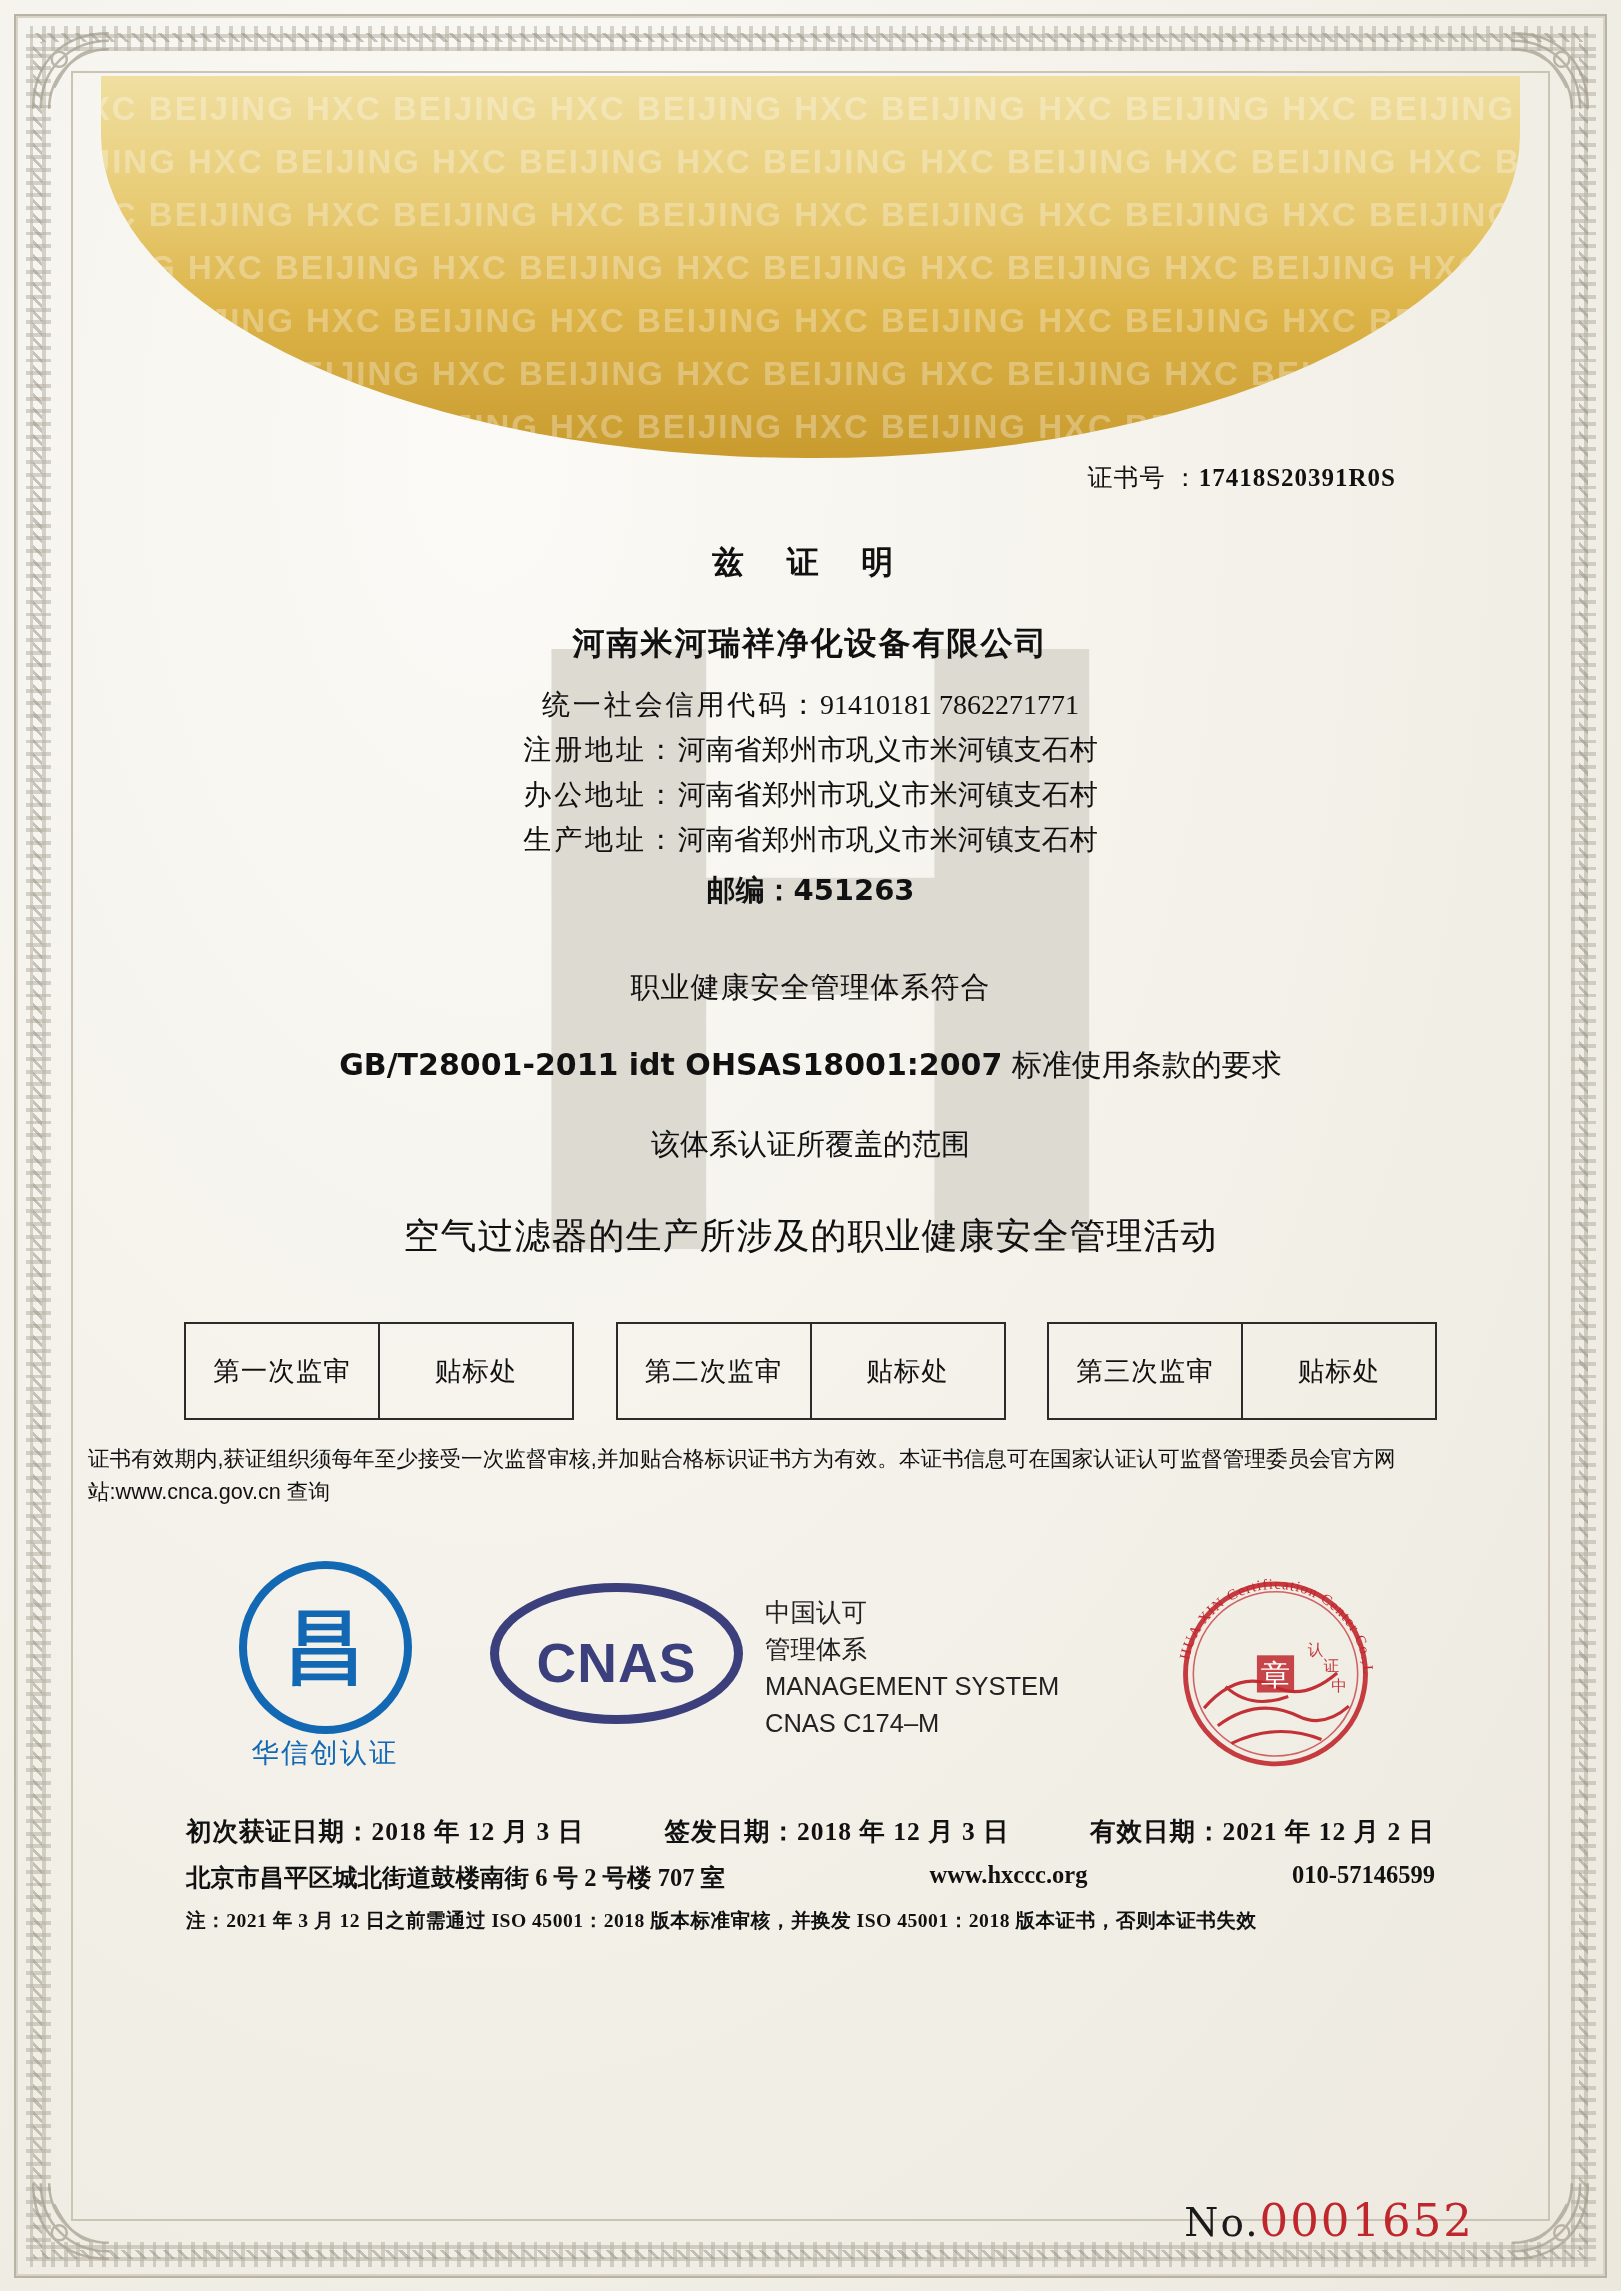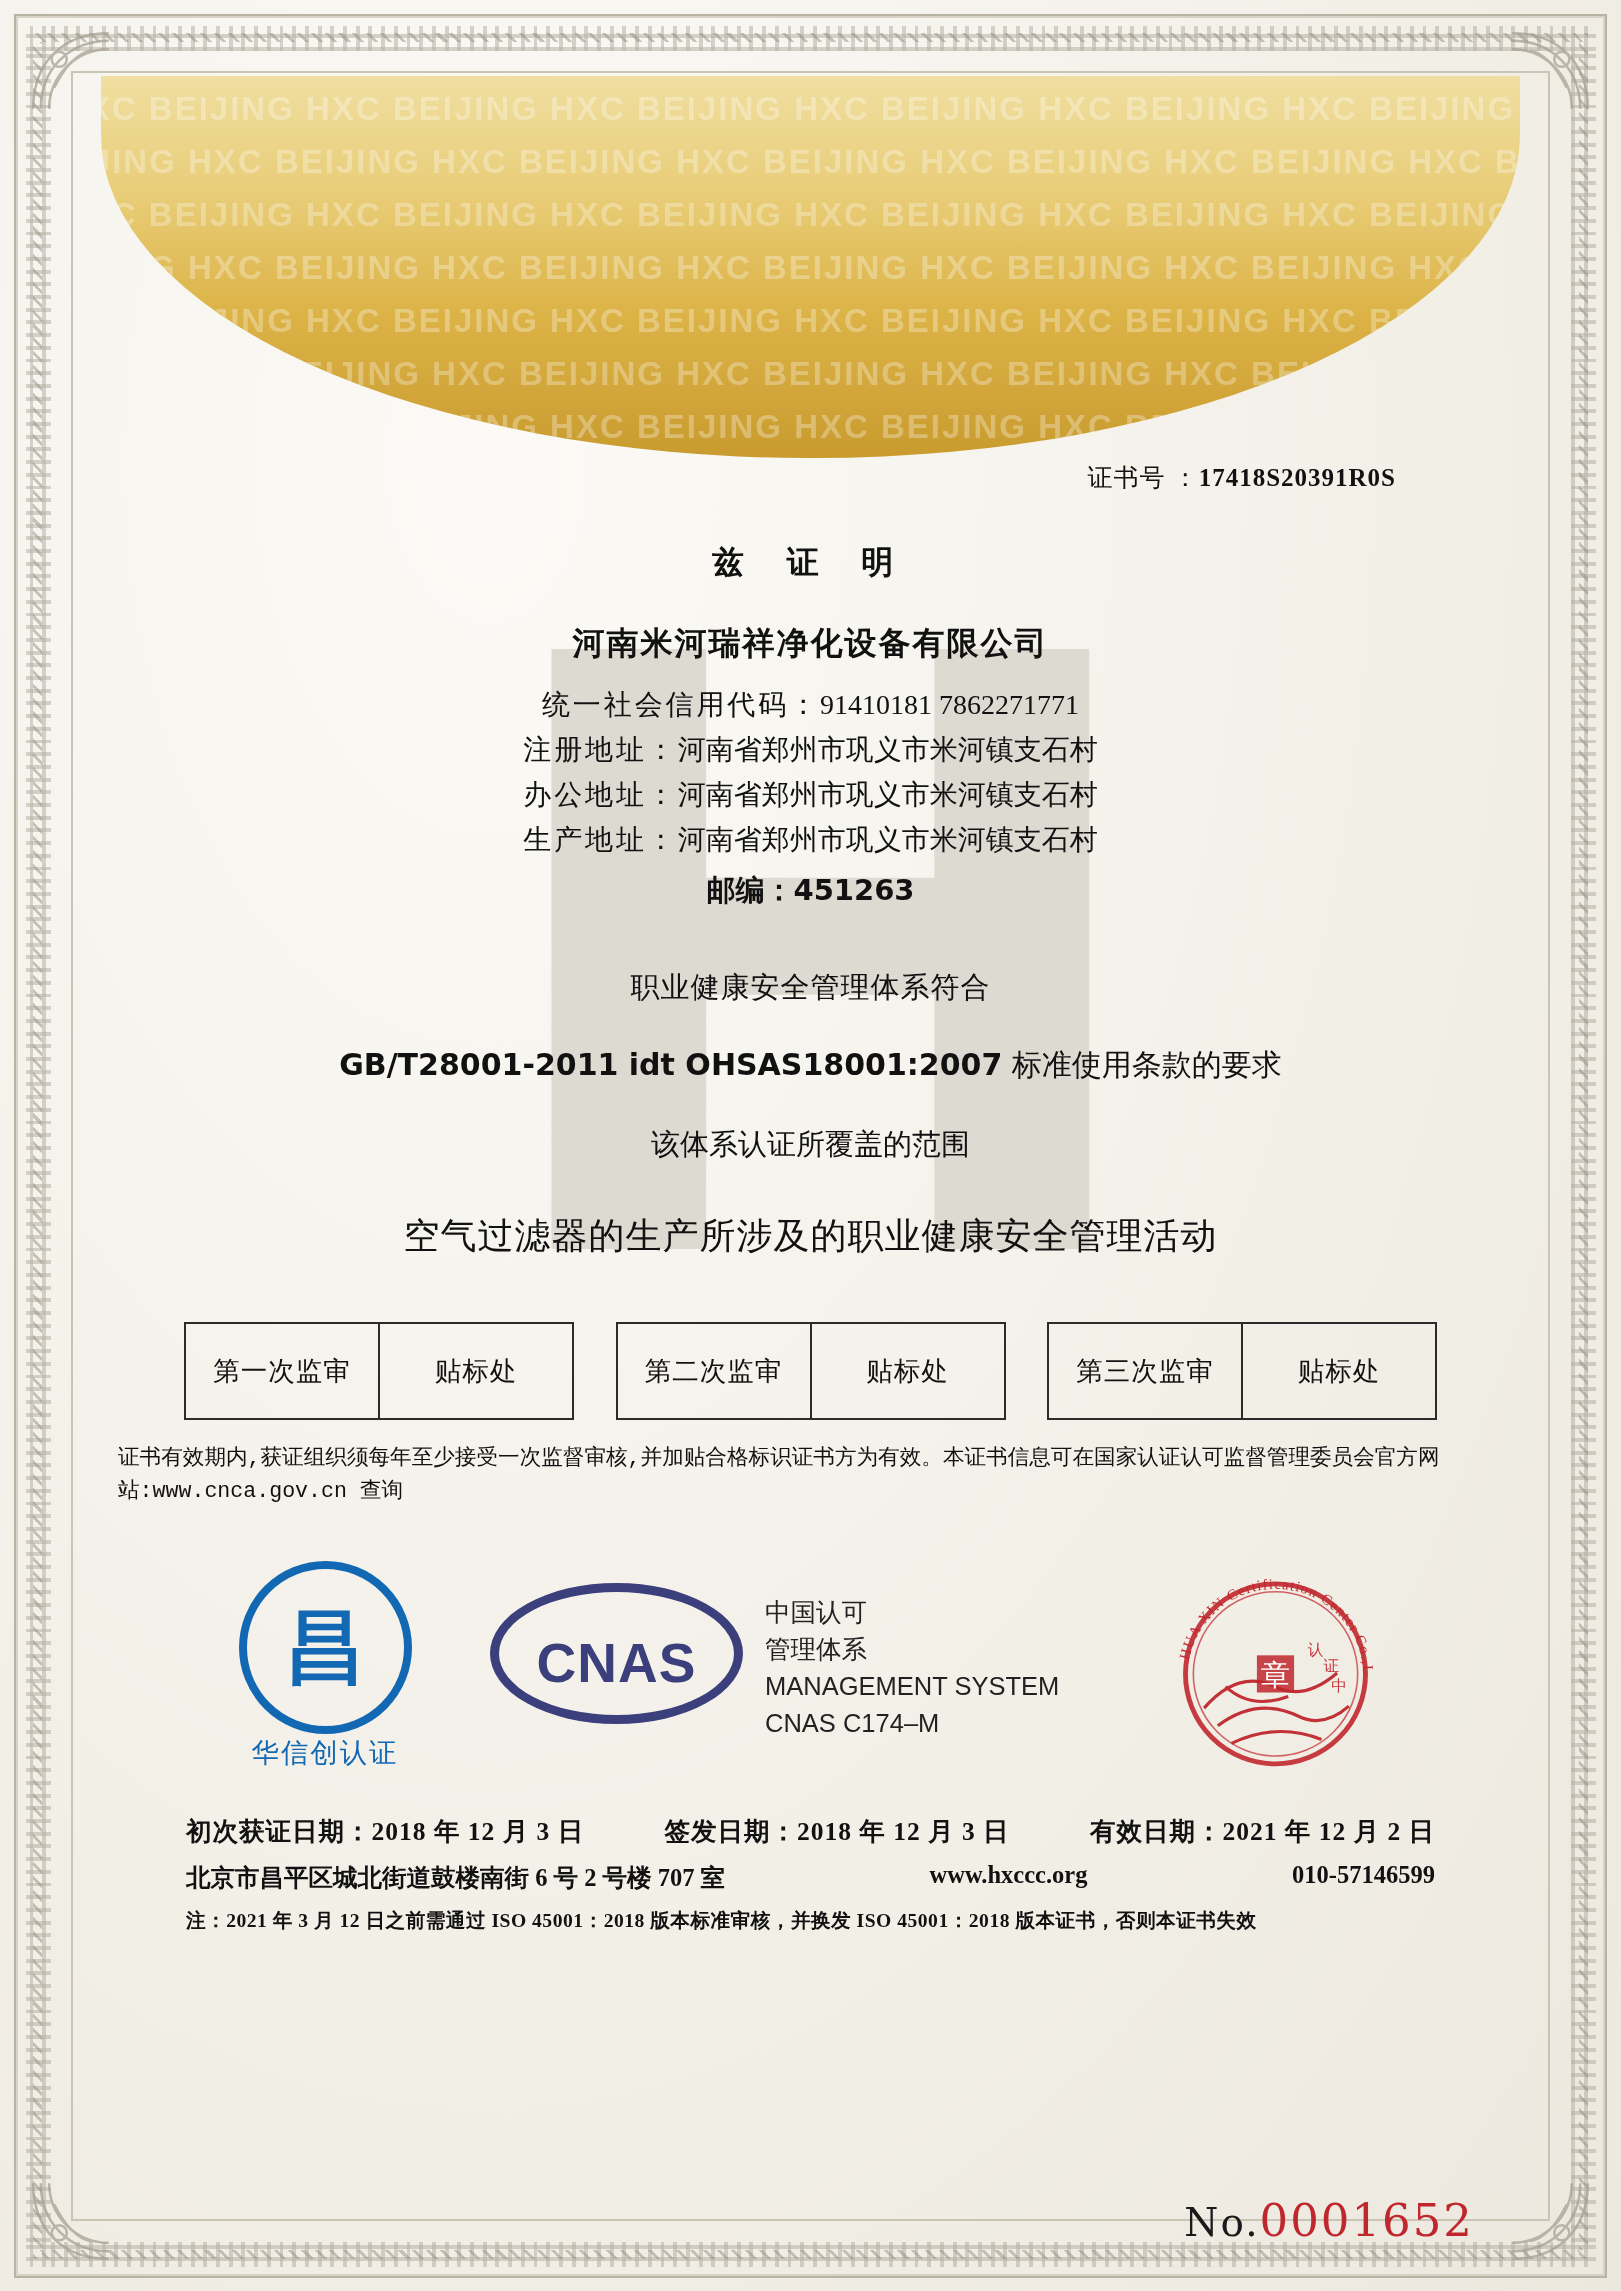--- a/index.html
+++ b/index.html
@@ -146,23 +146,23 @@
   }
   .audit-group{display:flex;border:2px solid #2b2b2b;}
   .audit-cell{
     width:192px;height:94px;
     display:flex;align-items:center;justify-content:center;
     font-size:26.5px;color:#111;letter-spacing:1px;
   }
   .audit-cell+.audit-cell{border-left:2px solid #2b2b2b;}
 
   .note{
-    margin-top:21.6px;padding:0 118px;
+    margin-top:21.6px;padding:0 88px;
     font-size:21.6px;line-height:33px;color:#111;
-    font-family:Liberation Mono, monospace;
+    font-family:Liberation Sans, sans-serif;
   }
 
   
   .logos{
     margin-top:53px;position:relative;height:245px;
   }
   .hx-logo{position:absolute;left:227px;top:0;width:196px;text-align:center;}
   .hx-ring{
     width:157px;height:157px;border-radius:50%;
     border:8.8px solid #1268b3;margin:0 auto;

